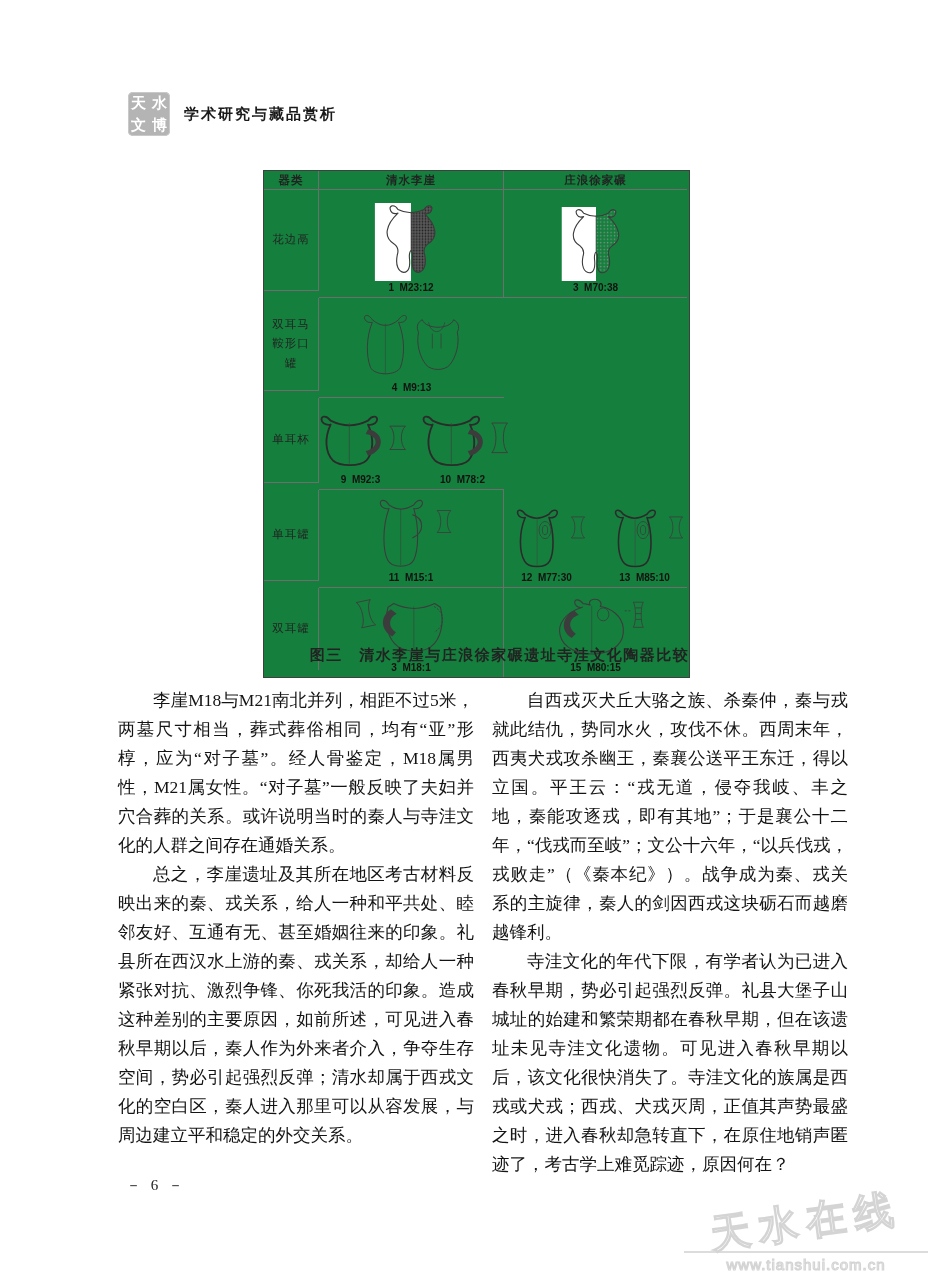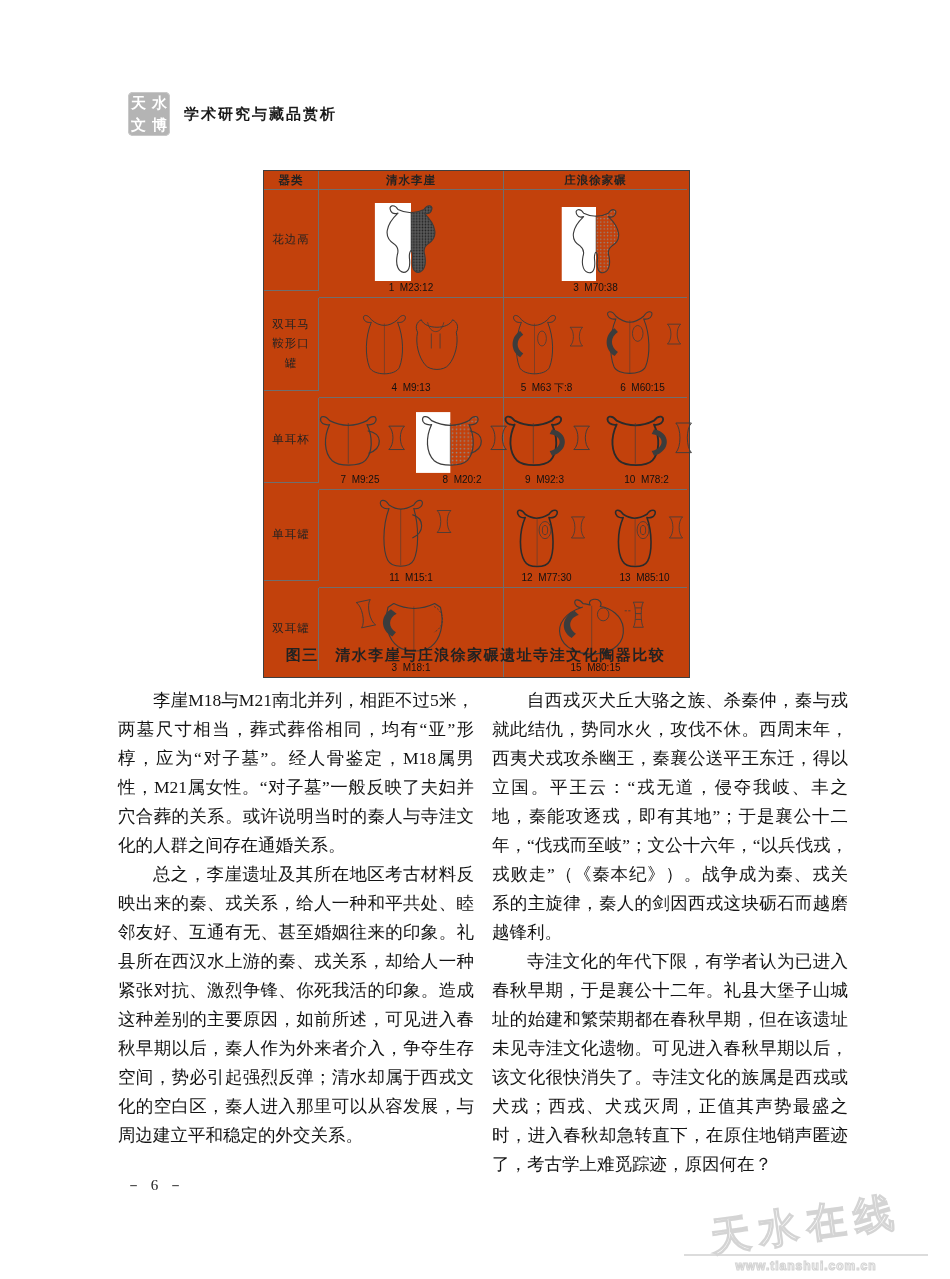--- a/index.html
+++ b/index.html
@@ -10,58 +10,58 @@
   .hdr-seal{position:absolute;left:128px;top:92px;width:42px;height:44px;background:#b4b4b4;
             border-radius:5px;display:grid;grid-template-columns:1fr 1fr;grid-template-rows:1fr 1fr;
             box-shadow:0 0 0 1px #c9c9c9 inset;}
   .hdr-seal span{display:flex;align-items:center;justify-content:center;color:#fff;
             font-size:15px;font-weight:bold;line-height:1;}
   .hdr-title{position:absolute;left:184px;top:105px;font-family:"Liberation Sans","DejaVu Sans",sans-serif;
             font-size:15px;font-weight:600;letter-spacing:2px;color:#1a1a1a;}
 
   
   .fig-table{position:absolute;left:263px;top:170px;width:425px;border:1.5px solid #3f3f3f;
-            font-family:"Liberation Sans","DejaVu Sans",sans-serif;background:#c2410c;}
+            font-family:"Liberation Sans","DejaVu Sans",sans-serif;background:#15803d;}
   .tr{display:grid;grid-template-columns:55px 185px 183px;}
   .tr > div{border-right:1px solid #6e6e6e;border-bottom:1px solid #6e6e6e;}
   .tr > div:last-child{border-right:none;}
   .tr:last-child > div{border-bottom:none;}
   .th{height:18px;display:flex;align-items:center;justify-content:center;
       font-size:11.5px;font-weight:600;color:#222;letter-spacing:1px;}
   .cat{display:flex;align-items:center;justify-content:center;text-align:center;
       font-size:11.5px;color:#222;letter-spacing:1px;padding:0 5px;line-height:1.7;}
-  .cell{display:flex;justify-content:center;gap:10px;padding:4px 2px 3px;}
+  .cell{display:flex;justify-content:center;gap:10px;padding:4px 2px 3px;font-weight:bold;}
   .r1{height:100px;} .r2{height:92px;} .r3{height:84px;} .r4{height:90px;} .r5{height:82px;}
   .fig{display:flex;flex-direction:column;align-items:center;justify-content:flex-end;height:100%;}
   .fig svg{display:block;flex:0 0 auto;}
   .fig-label{font-size:10px;color:#111;white-space:pre;margin-top:1px;line-height:1.2;}
   .pot{stroke:#3c3c3c;stroke-width:1.6;fill:none;stroke-linejoin:round;}
   .pot-heavy{stroke:#2b2b2b;stroke-width:2.4;fill:none;stroke-linejoin:round;}
   .cl{stroke:#3c3c3c;stroke-width:.8;}
   .thin{stroke:#3c3c3c;stroke-width:1.2;fill:none;}
   .earfill{fill:#3c3c3c;stroke:none;}
 
   
   .fig-caption{position:absolute;left:263px;top:646px;width:425px;text-align:center;
-      font-size:15px;font-weight:600;letter-spacing:1.5px;color:#222;}
+      font-size:15px;font-weight:600;letter-spacing:1.5px;color:#222;padding-left:24px;}
 
   
   .body-cols{position:absolute;left:118px;top:686px;width:730px;display:flex;gap:18px;}
   .col{flex:1;font-size:17.5px;line-height:29px;text-align:justify;color:#141414;}
   .col p{margin:0;text-indent:2em;}
 
   
   .page-num{position:absolute;left:126px;top:1176px;font-size:15px;letter-spacing:3px;color:#222;}
   .watermark{position:absolute;right:14px;bottom:6px;width:260px;text-align:center;
       color:#ffffff;-webkit-text-stroke:1.1px #d4d4d4;text-shadow:0 0 1px #e2e2e2;
       font-family:"Liberation Sans","DejaVu Sans",sans-serif;}
   .wm-title{font-size:40px;font-weight:bold;letter-spacing:8px;transform:rotate(-8deg);
       transform-origin:center;margin-bottom:2px;}
   .wm-line{height:0;border-top:2px solid #dcdcdc;margin:2px 8px 3px;}
-  .wm-url{font-size:12px;font-weight:bold;letter-spacing:1px;}
+  .wm-url{font-size:15px;font-weight:normal;letter-spacing:1px;}
 </style>
 </head>
 <body>
 
 <svg width="0" height="0" style="position:absolute">
   <defs>
     <pattern id="pstip" width="5" height="5" patternUnits="userSpaceOnUse">
         <circle cx="2" cy="2" r="1.05" fill="#8d8d8d"></circle>
       </pattern>
     <pattern id="pdark" width="4" height="4" patternUnits="userSpaceOnUse">
@@ -124,68 +124,24 @@
             <g transform="translate(92,6)">
               <path class="pot" d="M12,8 C4,12 2,20 6,28 C2,46 8,68 18,80 C26,90 48,90 56,80 C66,68 72,46 68,28 C72,20 70,12 62,8 C56,24 18,24 12,8 Z"></path>
               <path class="thin" d="M22,12 C26,32 44,32 48,12"></path>
               <line class="thin" x1="28" y1="30" x2="28" y2="54"></line>
               <line class="thin" x1="42" y1="30" x2="42" y2="54"></line>
             </g>
           </svg>
           <div class="fig-label">4  M9:13</div>
         </div>
       </div>
-      <div class="cell r2">
-        <div class="fig">
-          <svg width="84" height="70" viewBox="0 0 130 112">
-            <path class="pot" d="M24,14 C18,4 9,6 12,13 C14,18 20,19 24,18 C14,42 14,72 21,90 C27,104 63,104 69,90 C76,72 76,42 66,18 C70,19 76,18 78,13 C81,6 72,4 66,14 C52,26 38,26 24,14 Z"></path>
-            <path class="earfill" d="M22,32 C6,42 6,64 22,74 L27,68 C15,60 15,46 27,38 Z"></path>
-            <ellipse class="thin" cx="57" cy="44" rx="7" ry="12"></ellipse>
-            <line class="cl" x1="45" y1="20" x2="45" y2="101"></line>
-            <path class="thin" d="M102,26 C109,32 109,50 102,56 M122,26 C115,32 115,50 122,56 M102,26 H122 M102,56 H122"></path>
-          </svg>
-          <div class="fig-label">5  M63 下:8</div>
-        </div>
-        <div class="fig">
-          <svg width="88" height="74" viewBox="0 0 130 112">
-            <path class="pot" d="M24,14 C18,4 9,6 12,13 C14,18 20,19 24,18 C14,42 14,72 21,90 C27,104 63,104 69,90 C76,72 76,42 66,18 C70,19 76,18 78,13 C81,6 72,4 66,14 C52,26 38,26 24,14 Z"></path>
-            <path class="earfill" d="M22,32 C6,42 6,64 22,74 L27,68 C15,60 15,46 27,38 Z"></path>
-            <ellipse class="thin" cx="57" cy="40" rx="8" ry="12"></ellipse>
-            <line class="cl" x1="45" y1="20" x2="45" y2="101"></line>
-            <path class="thin" d="M102,26 C109,32 109,50 102,56 M122,26 C115,32 115,50 122,56 M102,26 H122 M102,56 H122"></path>
-          </svg>
-          <div class="fig-label">6  M60:15</div>
-        </div>
-      </div>
     </div>
 
     <div class="tr">
       <div class="cat r3">单耳杯</div>
-      <div class="cell r3">
-        <div class="fig">
-          <svg width="92" height="61" viewBox="0 0 118 78">
-            <path class="pot" d="M20,11 C14,3 6,5 9,12 C11,16 17,17 20,16 C12,33 13,52 23,62 C32,70 58,70 66,62 C75,52 76,33 68,16 C71,17 77,16 79,12 C82,5 74,3 68,11 C52,19 36,19 20,11 Z"></path>
-            <path class="pot" d="M69,24 C88,27 89,46 70,53"></path>
-            <line class="cl" x1="44" y1="14" x2="44" y2="66"></line>
-            <path class="thin" d="M96,18 C103,24 103,42 96,48 M116,18 C109,24 109,42 116,48 M96,18 H116 M96,48 H116"></path>
-          </svg>
-          <div class="fig-label">7  M9:25</div>
-        </div>
-        <div class="fig">
-          <svg width="92" height="61" viewBox="0 0 118 78">
-            <path d="M20,11 C14,3 6,5 9,12 C11,16 17,17 20,16 C12,33 13,52 23,62 C32,70 58,70 66,62 C75,52 76,33 68,16 C71,17 77,16 79,12 C82,5 74,3 68,11 C52,19 36,19 20,11 Z" fill="url(#pstip)"></path>
-            <rect x="0" y="0" width="44" height="78" fill="#fff"></rect>
-            <path class="pot" d="M20,11 C14,3 6,5 9,12 C11,16 17,17 20,16 C12,33 13,52 23,62 C32,70 58,70 66,62 C75,52 76,33 68,16 C71,17 77,16 79,12 C82,5 74,3 68,11 C52,19 36,19 20,11 Z"></path>
-            <path class="pot" d="M69,24 C88,27 89,46 70,53"></path>
-            <line class="cl" x1="44" y1="14" x2="44" y2="66"></line>
-            <path class="thin" d="M96,18 C103,24 103,42 96,48 M116,18 C109,24 109,42 116,48 M96,18 H116 M96,48 H116"></path>
-          </svg>
-          <div class="fig-label">8  M20:2</div>
-        </div>
-      </div>
       <div class="cell r3">
         <div class="fig">
           <svg width="92" height="61" viewBox="0 0 118 78">
             <path class="pot-heavy" d="M20,11 C14,3 6,5 9,12 C11,16 17,17 20,16 C12,33 13,52 23,62 C32,70 58,70 66,62 C75,52 76,33 68,16 C71,17 77,16 79,12 C82,5 74,3 68,11 C52,19 36,19 20,11 Z"></path>
             <path class="earfill" d="M68,22 C90,26 90,50 68,56 L65,50 C82,46 82,30 65,28 Z"></path>
             <line class="cl" x1="44" y1="14" x2="44" y2="66"></line>
             <path class="thin" d="M96,18 C103,24 103,42 96,48 M116,18 C109,24 109,42 116,48 M96,18 H116 M96,48 H116"></path>
           </svg>
           <div class="fig-label">9  M92:3</div>
         </div>
@@ -272,21 +228,21 @@
 
   <div class="fig-caption">图三　清水李崖与庄浪徐家碾遗址寺洼文化陶器比较</div>
 
   <div class="body-cols">
     <div class="col">
       <p>李崖M18与M21南北并列，相距不过5米，两墓尺寸相当，葬式葬俗相同，均有“亚”形椁，应为“对子墓”。经人骨鉴定，M18属男性，M21属女性。“对子墓”一般反映了夫妇并穴合葬的关系。或许说明当时的秦人与寺洼文化的人群之间存在通婚关系。</p>
       <p>总之，李崖遗址及其所在地区考古材料反映出来的秦、戎关系，给人一种和平共处、睦邻友好、互通有无、甚至婚姻往来的印象。礼县所在西汉水上游的秦、戎关系，却给人一种紧张对抗、激烈争锋、你死我活的印象。造成这种差别的主要原因，如前所述，可见进入春秋早期以后，秦人作为外来者介入，争夺生存空间，势必引起强烈反弹；清水却属于西戎文化的空白区，秦人进入那里可以从容发展，与周边建立平和稳定的外交关系。</p>
     </div>
     <div class="col">
       <p>自西戎灭犬丘大骆之族、杀秦仲，秦与戎就此结仇，势同水火，攻伐不休。西周末年，西夷犬戎攻杀幽王，秦襄公送平王东迁，得以立国。平王云：“戎无道，侵夺我岐、丰之地，秦能攻逐戎，即有其地”；于是襄公十二年，“伐戎而至岐”；文公十六年，“以兵伐戎，戎败走”（《秦本纪》）。战争成为秦、戎关系的主旋律，秦人的剑因西戎这块砺石而越磨越锋利。</p>
-      <p>寺洼文化的年代下限，有学者认为已进入春秋早期，于是襄公十二年。礼县大堡子山城址的始建和繁荣期都在春秋早期，但在该遗址未见寺洼文化遗物。可见进入春秋早期以后，该文化很快消失了。寺洼文化的族属是西戎或犬戎；西戎、犬戎灭周，正值其声势最盛之时，进入春秋却急转直下，在原住地销声匿迹了，考古学上难觅踪迹，原因何在？</p>
+      <p>寺洼文化的年代下限，有学者认为已进入春秋早期，势必引起强烈反弹。礼县大堡子山城址的始建和繁荣期都在春秋早期，但在该遗址未见寺洼文化遗物。可见进入春秋早期以后，该文化很快消失了。寺洼文化的族属是西戎或犬戎；西戎、犬戎灭周，正值其声势最盛之时，进入春秋却急转直下，在原住地销声匿迹了，考古学上难觅踪迹，原因何在？</p>
     </div>
   </div>
 
   <div class="page-num">－ 6 －</div>
 
   <div class="watermark">
     <div class="wm-title">天水在线</div>
     <div class="wm-line"></div>
     <div class="wm-url">www.tianshui.com.cn</div>
   </div>

